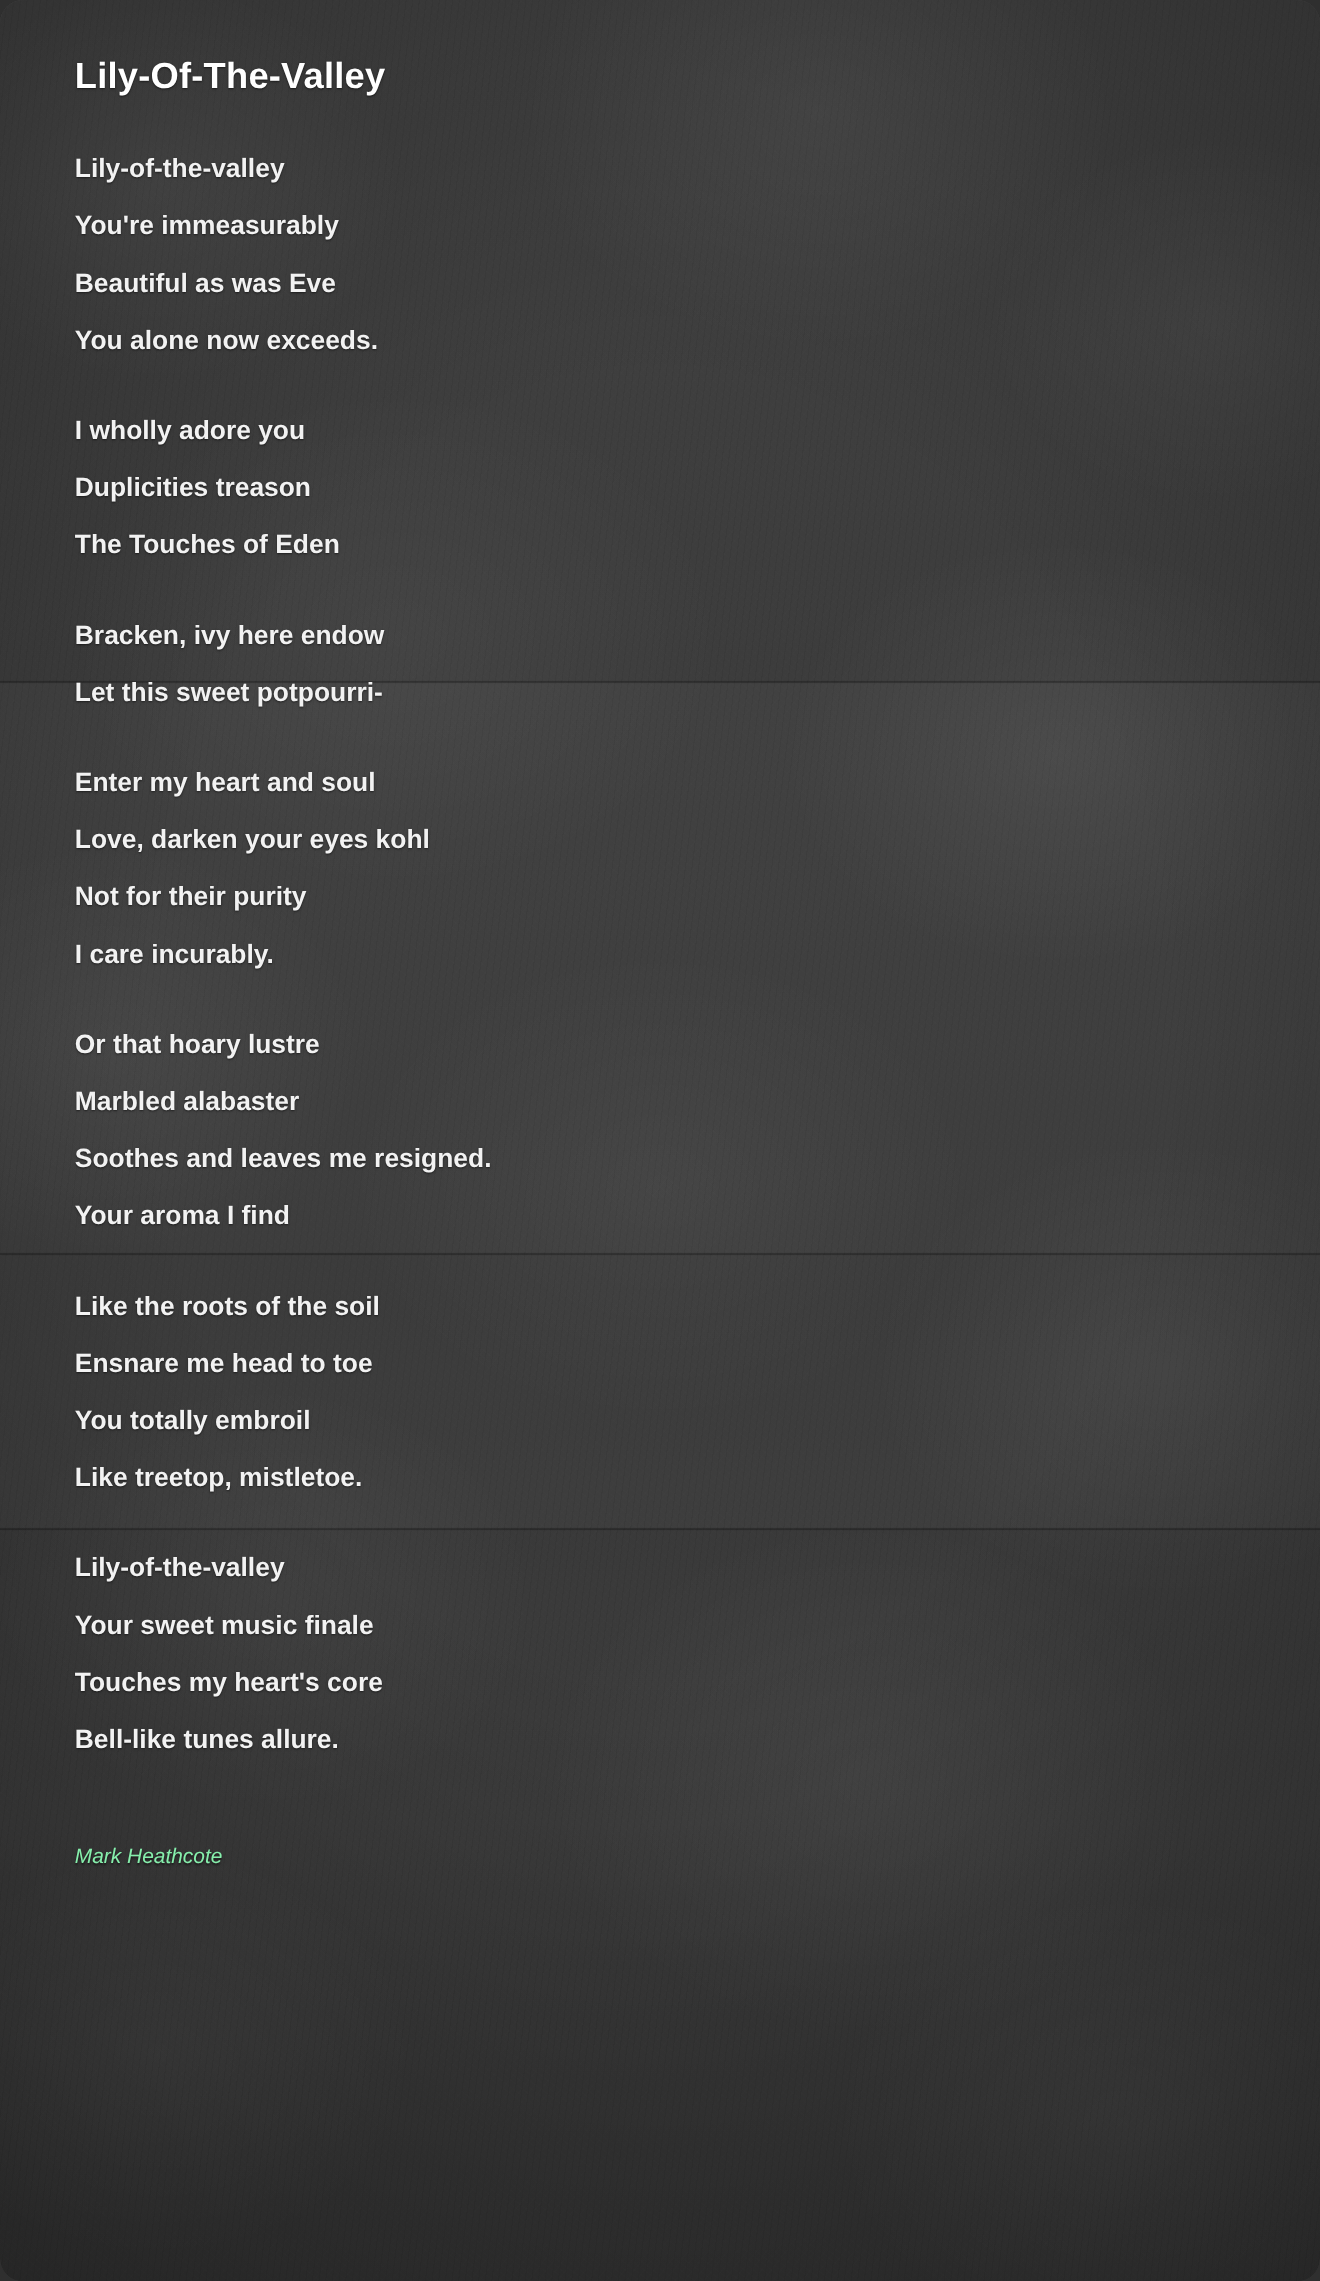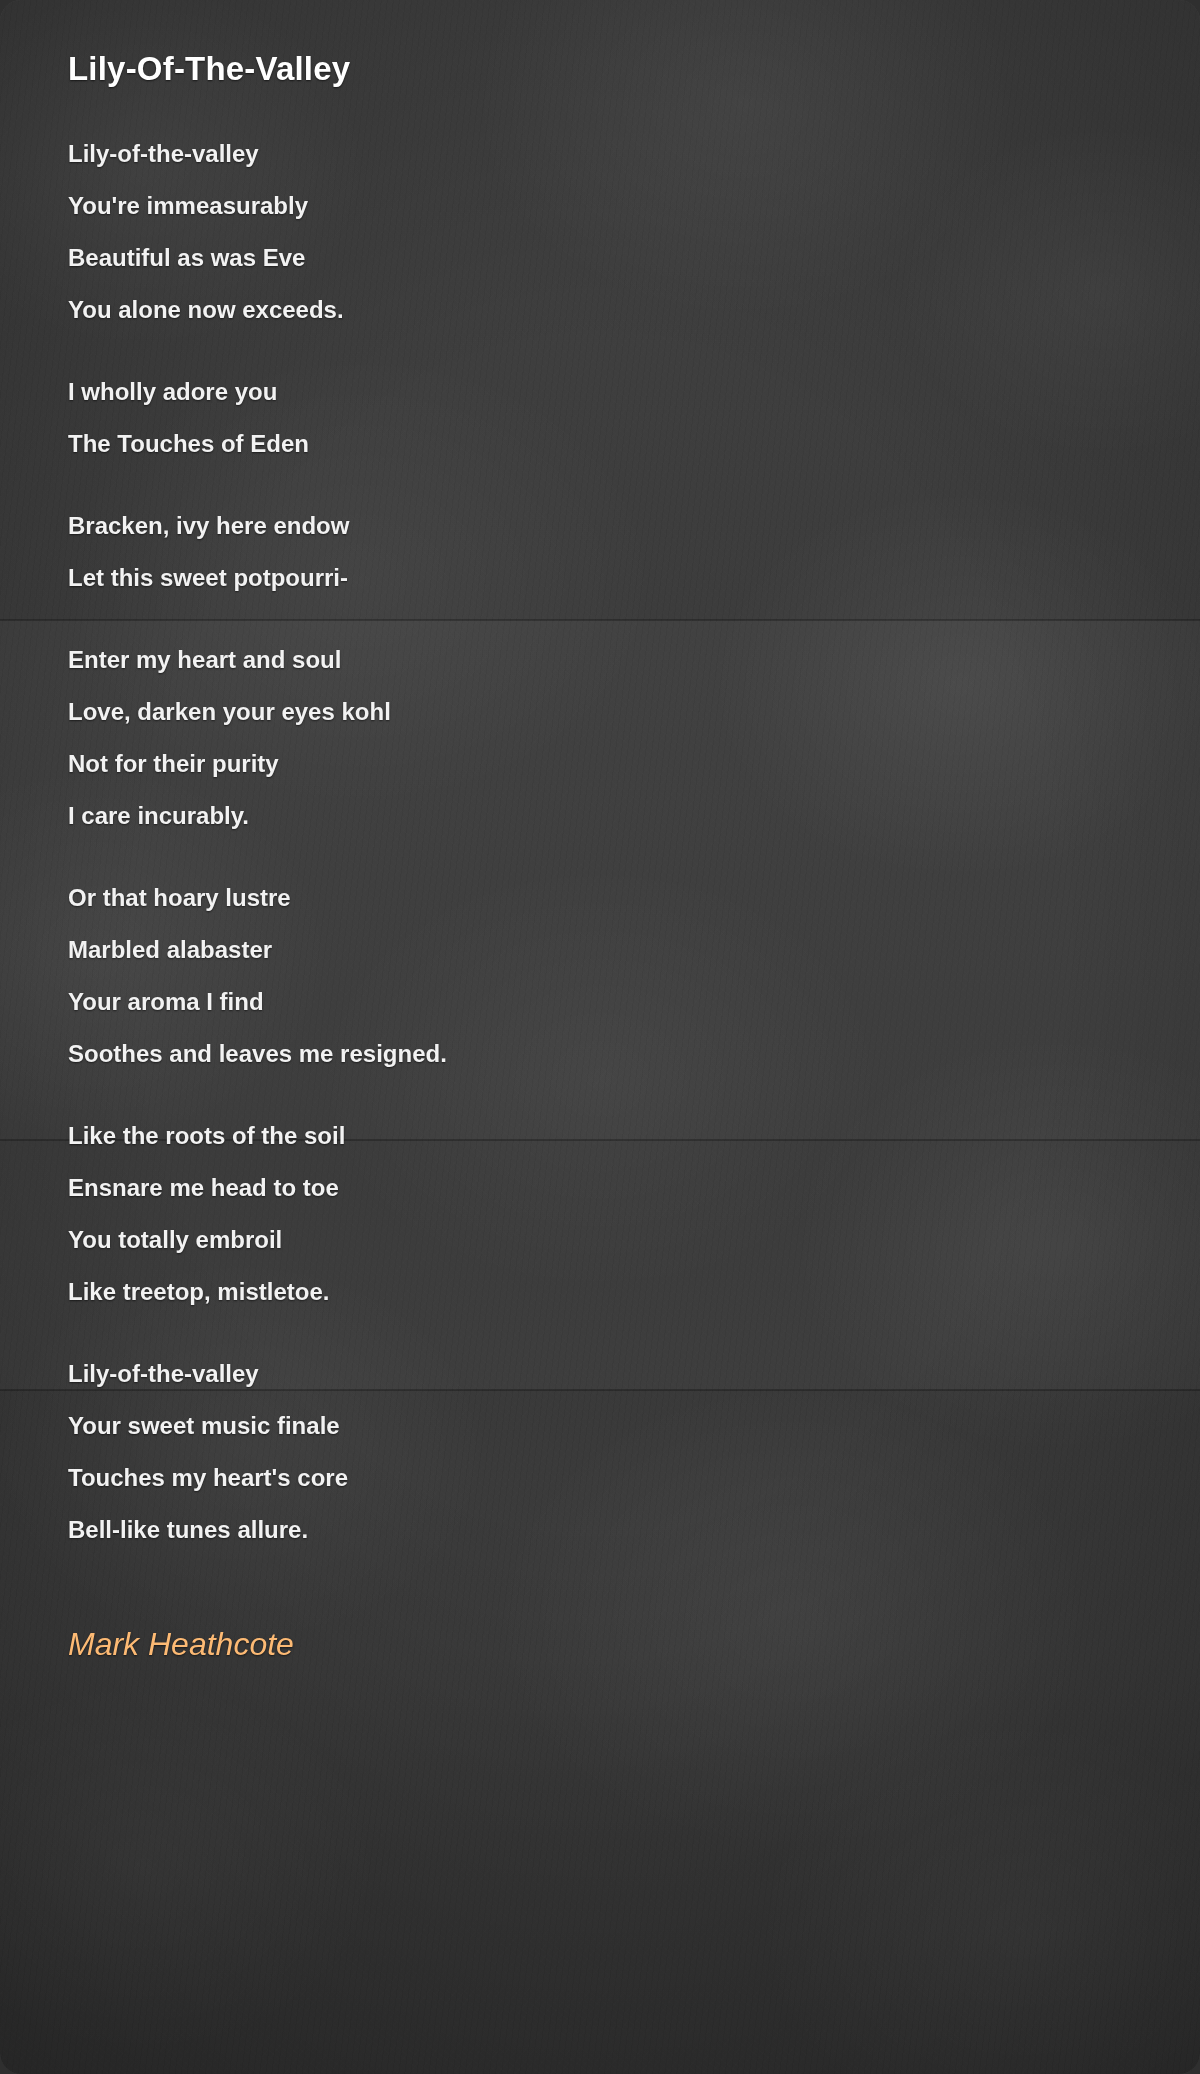--- a/index.html
+++ b/index.html
@@ -95,23 +95,23 @@
     font-size: 24px;
     font-weight: bold;
     color: #f2f2f2;
     line-height: 52px;
     white-space: pre;
     text-shadow: 0 1px 2px rgba(0,0,0,0.55);
   }
   .author {
     margin-top: 70px;
     padding-bottom: 60px;
-    font-size: 32px;
+    font-size: 19px;
     font-style: italic;
-    color: #fdba74;
+    color: #86efac;
     text-shadow: 0 1px 2px rgba(0,0,0,0.55);
   }
 </style>
 </head>
 <body>
 
 <div id="poem-page">
   <div class="bg-base"></div>
   <div class="bg-fibers"></div>
   <div class="band band-1"></div>
@@ -128,40 +128,41 @@
 
     <div class="stanza">
       <div class="line">Lily-of-the-valley</div>
       <div class="line">You're immeasurably</div>
       <div class="line">Beautiful as was Eve</div>
       <div class="line">You alone now exceeds.</div>
     </div>
 
     <div class="stanza">
       <div class="line">I wholly adore you</div>
+      <div class="line">Duplicities treason</div>
       <div class="line">The Touches of Eden</div>
     </div>
 
     <div class="stanza">
       <div class="line">Bracken, ivy here endow</div>
       <div class="line">Let this sweet potpourri-</div>
     </div>
 
     <div class="stanza">
       <div class="line">Enter my heart and soul</div>
       <div class="line">Love, darken your eyes kohl</div>
       <div class="line">Not for their purity</div>
       <div class="line">I care incurably.</div>
     </div>
 
     <div class="stanza">
       <div class="line">Or that hoary lustre</div>
       <div class="line">Marbled alabaster</div>
+      <div class="line">Soothes and leaves me resigned.</div>
       <div class="line">Your aroma I find</div>
-      <div class="line">Soothes and leaves me resigned.</div>
     </div>
 
     <div class="stanza">
       <div class="line">Like the roots of the soil</div>
       <div class="line">Ensnare me head to toe</div>
       <div class="line">You totally embroil</div>
       <div class="line">Like treetop, mistletoe.</div>
     </div>
 
     <div class="stanza">

